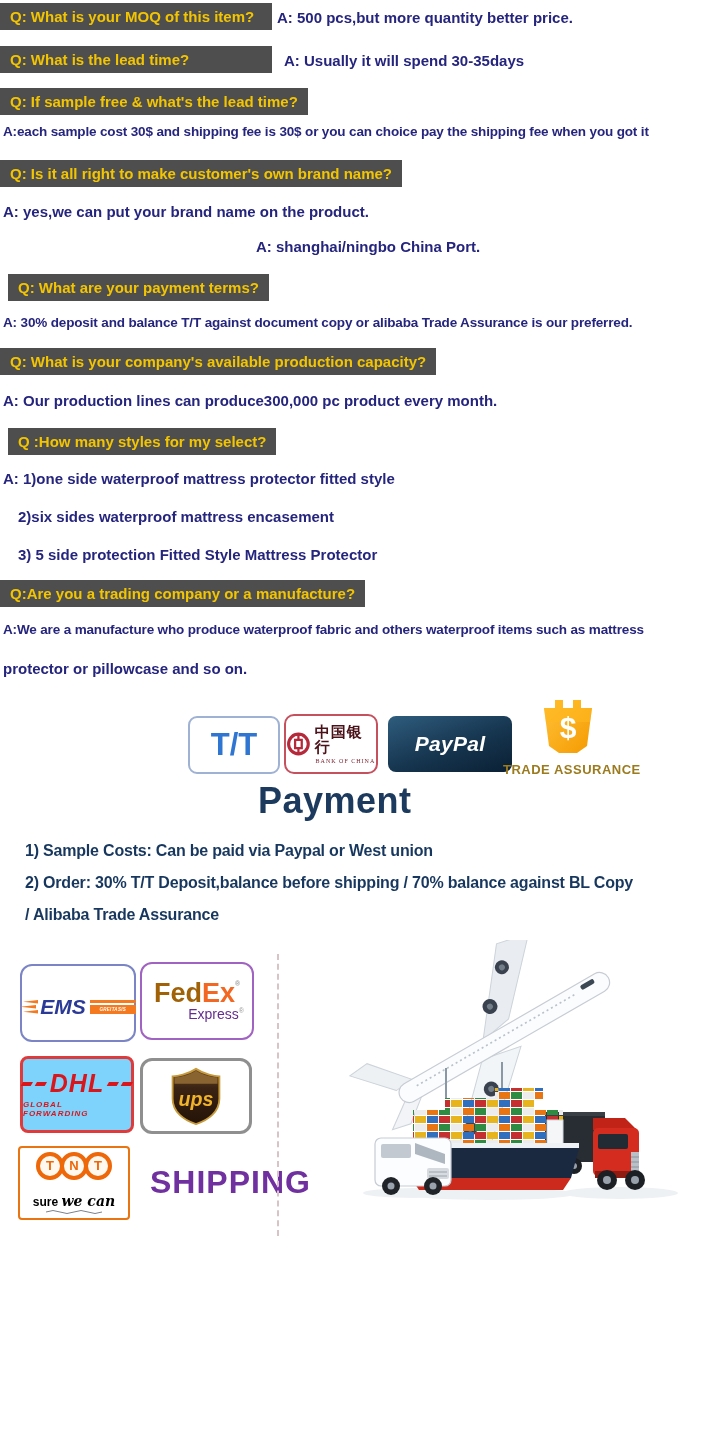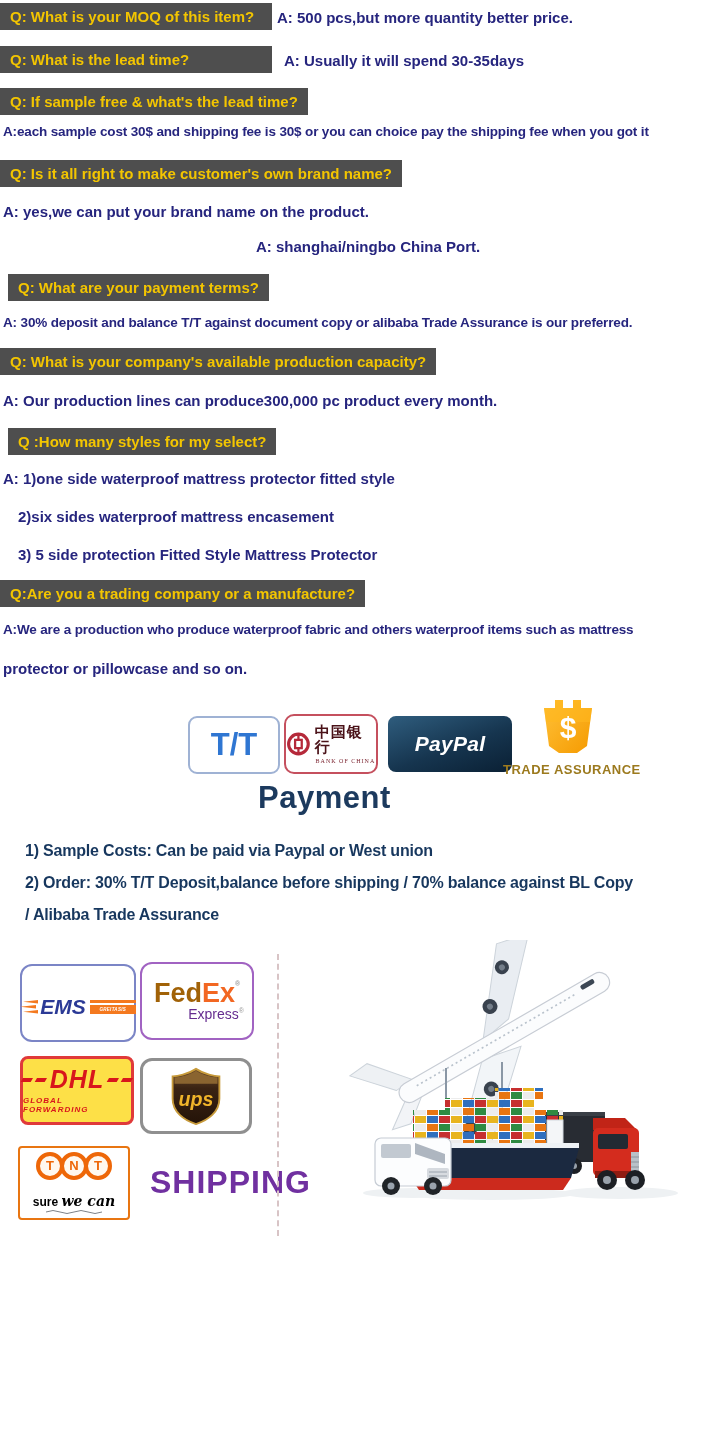--- a/index.html
+++ b/index.html
@@ -16,38 +16,38 @@
   #tt-card span{color:#2f76d2;font-size:31px;font-weight:bold;}
   #boc-card{left:284px;top:714px;width:94px;height:60px;border:2px solid #c5505e;border-radius:10px;gap:4px;}
   .boc-col{display:flex;flex-direction:column;align-items:center;line-height:1;}
   .boc-cn{font-family:"DejaVu Sans",sans-serif;font-size:15px;font-weight:bold;color:#4a1218;letter-spacing:1px;}
   .boc-en{font-size:6px;color:#7c2430;letter-spacing:1px;margin-top:3px;font-family:"Liberation Serif",serif;}
   #paypal-card{left:388px;top:716px;width:124px;height:56px;border-radius:8px;
       background:linear-gradient(160deg,#2f5d7e 0%,#16354f 55%,#0a2034 100%);}
   #paypal-card span{color:#fff;font-size:21px;font-weight:bold;font-style:italic;letter-spacing:.3px;}
   #ta-badge{position:absolute;left:503px;top:698px;width:130px;text-align:center;}
   #ta-label{font-size:13px;font-weight:bold;color:#9c7a1e;letter-spacing:.5px;white-space:nowrap;margin-top:2px;}
-  #payment-heading{position:absolute;left:258px;top:780px;color:#1c3a5e;font-size:31px;font-weight:bold;letter-spacing:.5px;}
+  #payment-heading{position:absolute;left:258px;top:780px;color:#1c3a5e;font-size:36px;font-weight:bold;letter-spacing:.5px;}
   .term{position:absolute;left:25px;color:#17375e;font-size:16px;font-weight:bold;letter-spacing:-0.2px;white-space:nowrap;}
   
   .shipcard{position:absolute;background:#fff;box-sizing:border-box;display:flex;flex-direction:column;
             align-items:center;justify-content:center;}
   #ems-card{left:20px;top:964px;width:116px;height:78px;border:2px solid #7b85c6;border-radius:12px;}
   .ems-row{display:flex;align-items:center;gap:2px;margin-top:8px;}
   .ems-text{color:#2b3a96;font-size:21px;font-weight:bold;font-style:italic;}
   .ems-bars{display:flex;flex-direction:column;margin-left:2px;}
   .ems-thinbar{width:46px;height:2.5px;background:#f4791f;margin-bottom:2px;}
   .ems-bar{width:46px;height:9px;background:#f4791f;color:#fff;font-size:4.5px;font-style:italic;
            font-weight:bold;text-align:center;line-height:9px;letter-spacing:.3px;}
   #fedex-card{left:140px;top:962px;width:114px;height:78px;border:2px solid #a163c2;border-radius:12px;}
   .fedex-line1{font-size:27px;font-weight:bold;line-height:1;}
   .fed{color:#a16207;} .fex{color:#f26722;}
   .reg{font-size:7px;color:#999;vertical-align:top;}
   .fedex-line2{font-size:14px;color:#652c8f;align-self:flex-end;margin-right:8px;line-height:1.1;}
-  #dhl-card{left:20px;top:1056px;width:114px;height:69px;border:3px solid #e03a3a;border-radius:8px;background:#fde047;}
+  #dhl-card{left:20px;top:1056px;width:114px;height:77px;border:3px solid #e03a3a;border-radius:8px;background:#7dd3fc;}
   .dhl-row{display:flex;align-items:center;gap:4px;}
   .dhl-dash{width:10px;height:3.5px;background:#d8161c;transform:skewX(-30deg);}
   .dhl-text{color:#d8161c;font-size:25px;font-weight:bold;font-style:italic;letter-spacing:1px;line-height:1;}
   .dhl-sub{color:#d8161c;font-size:8px;font-weight:bold;font-style:italic;letter-spacing:1px;margin-top:4px;}
   #ups-card{left:140px;top:1058px;width:112px;height:76px;border:3px solid #8f8f8f;border-radius:12px;}
   #tnt-card{left:18px;top:1146px;width:112px;height:74px;border:2px solid #e87511;border-radius:4px;}
   .tnt-row{display:flex;}
   .tnt-circle{width:20px;height:20px;border:4px solid #ee6708;border-radius:50%;background:#fff8ef;
       color:#ee6708;font-size:13px;font-weight:bold;text-align:center;line-height:20px;margin:0 -2px;}
   .tnt-sub{color:#000000;font-size:12px;margin-top:13px;white-space:nowrap;font-weight:bold;}
@@ -80,21 +80,21 @@
 
   <div class="qbar" style="left:0;top:348px">Q: What is your company's available production capacity?</div>
   <div class="ans" style="left:3px;top:392px">A: Our production lines can produce300,000 pc product every month.</div>
 
   <div class="qbar" style="left:8px;top:428px">Q :How many styles for my select?</div>
   <div class="ans" style="left:3px;top:470px">A: 1)one side waterproof mattress protector fitted style</div>
   <div class="ans" style="left:18px;top:508px">2)six sides waterproof mattress encasement</div>
   <div class="ans" style="left:18px;top:546px">3) 5 side protection Fitted Style Mattress Protector</div>
 
   <div class="qbar" style="left:0;top:580px">Q:Are you a trading company or a manufacture?</div>
-  <div class="ans long" style="left:3px;top:622px">A:We are a production who produce waterproof fabric and others waterproof items such as mattress</div>
+  <div class="ans long" style="left:3px;top:622px">A:We are a manufacture who produce waterproof fabric and others waterproof items such as mattress</div>
   <div class="ans" style="left:3px;top:660px">protector or pillowcase and so on.</div>
 
   <div class="paycard" id="tt-card">
     <span>T/T</span>
   </div>
 
   <div class="paycard" id="paypal-card">
     <span>PayPal</span>
   </div>
 

